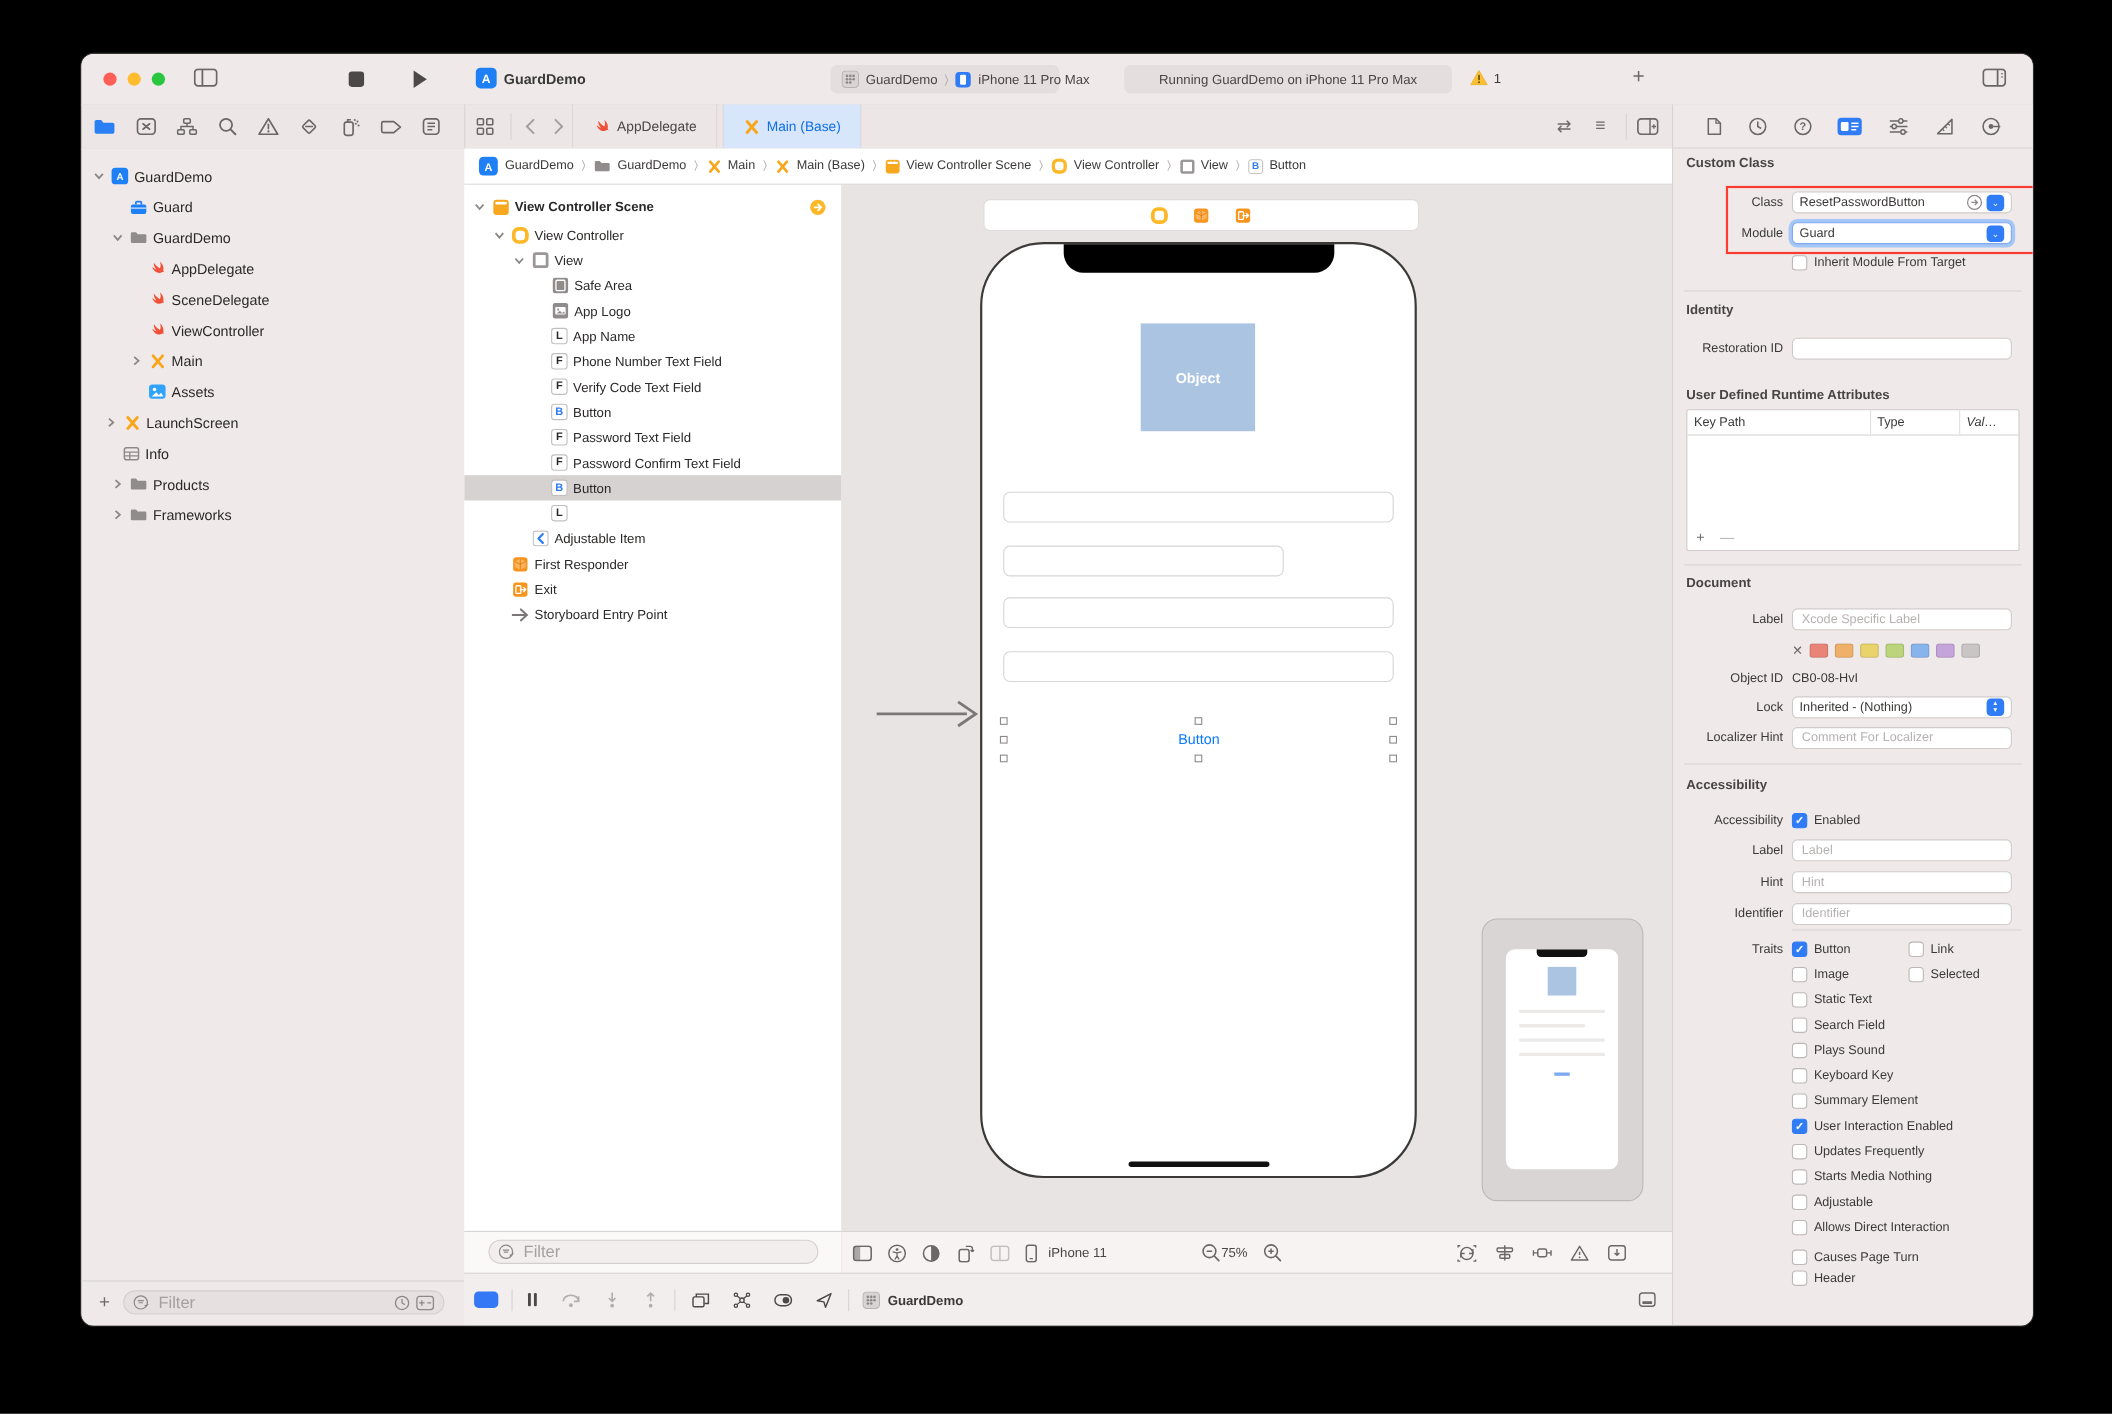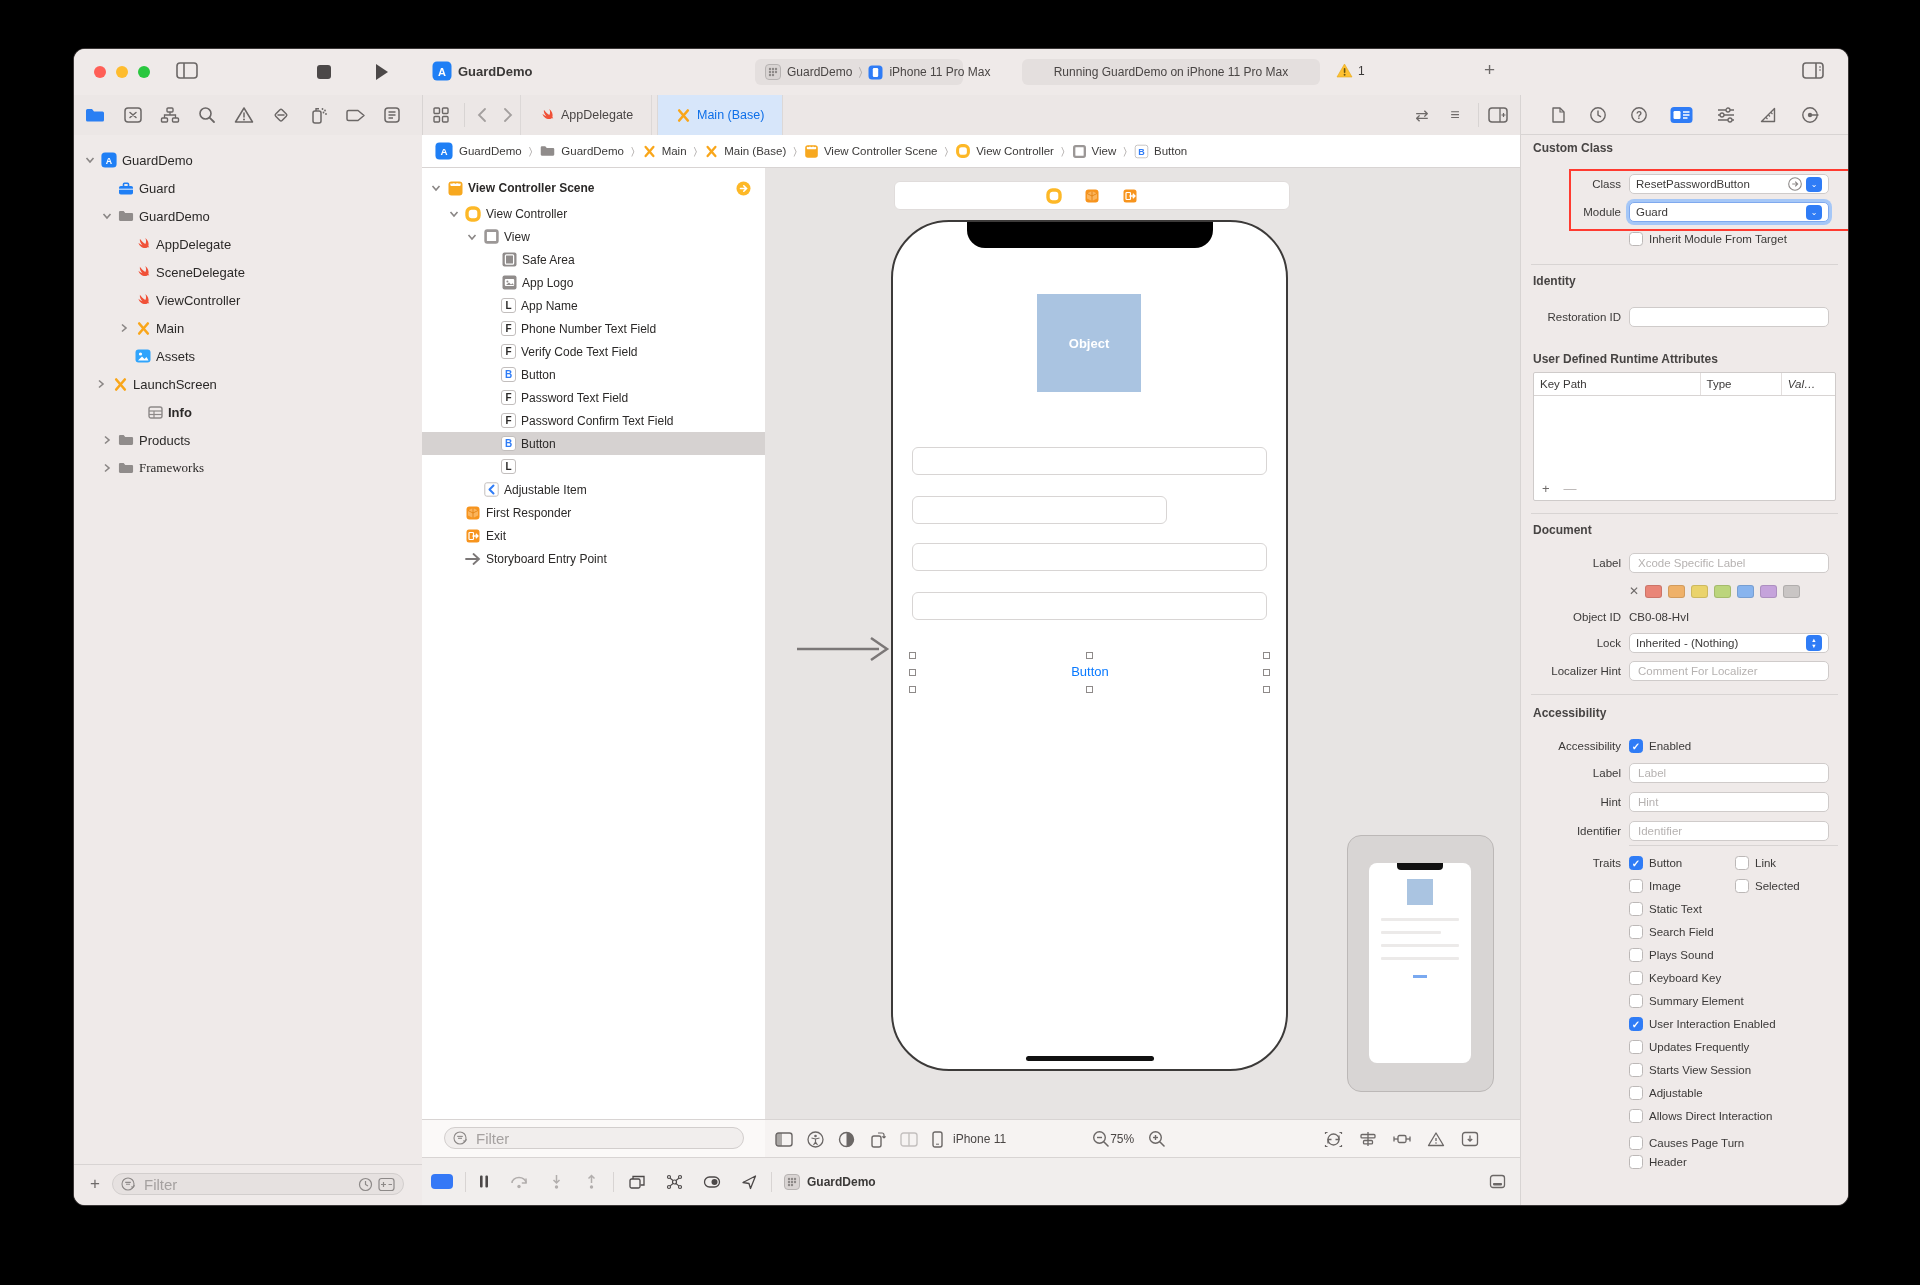--- a/index.html
+++ b/index.html
@@ -471,21 +471,21 @@
               <path d="M3 1.5 L7 5 L3 8.5" stroke="#8a8685" stroke-width="1.6" fill="none"></path>
             </svg>
           </span>
           <span class="icon" style="width:16px">
             <svg width="15" height="15" viewBox="0 0 15 15" fill="none">
               <path d="M3.2 2.5 L11.8 12.5 M11.8 2.5 L3.2 12.5" stroke="#f9a61a" stroke-width="2.6" stroke-linecap="round"></path>
             </svg>
           </span>
           <span class="tlabel">LaunchScreen</span>
         </div>
-        <div class="trow" style="padding-left: 56px; font-weight: bold;">
+        <div class="trow" style="padding-left: 20px;">
           <span class="disc"></span>
           <span class="icon" style="width:16px">
             <svg width="15" height="15" viewBox="0 0 15 15" fill="none">
               <rect x="1" y="2" width="13" height="11" rx="2" stroke="#8d8988" stroke-width="1.4"></rect>
               <line x1="1" y1="6" x2="14" y2="6" stroke="#8d8988" stroke-width="1.2"></line>
               <line x1="6" y1="6" x2="6" y2="13" stroke="#8d8988" stroke-width="1.2"></line>
               <line x1="1" y1="9.5" x2="14" y2="9.5" stroke="#8d8988" stroke-width="1.2"></line>
             </svg>
           </span>
           <span class="tlabel">Info</span>
@@ -496,21 +496,21 @@
               <path d="M3 1.5 L7 5 L3 8.5" stroke="#8a8685" stroke-width="1.6" fill="none"></path>
             </svg>
           </span>
           <span class="icon" style="width:16px">
             <svg width="17" height="14" viewBox="0 0 17 14" fill="none">
               <path d="M1 3 Q1 1.8 2.2 1.8 H6 L7.7 3.8 H14.8 Q16 3.8 16 5 V11 Q16 12.2 14.8 12.2 H2.2 Q1 12.2 1 11 Z" fill="#908c8b"></path>
             </svg>
           </span>
           <span class="tlabel">Products</span>
         </div>
-        <div class="trow" style="padding-left: 27px; font-family: Liberation Serif, serif;">
+        <div class="trow" style="padding-left: 27px;">
           <span class="disc">
             <svg width="10" height="10" viewBox="0 0 10 10" fill="none">
               <path d="M3 1.5 L7 5 L3 8.5" stroke="#8a8685" stroke-width="1.6" fill="none"></path>
             </svg>
           </span>
           <span class="icon" style="width:16px">
             <svg width="17" height="14" viewBox="0 0 17 14" fill="none">
               <path d="M1 3 Q1 1.8 2.2 1.8 H6 L7.7 3.8 H14.8 Q16 3.8 16 5 V11 Q16 12.2 14.8 12.2 H2.2 Q1 12.2 1 11 Z" fill="#908c8b"></path>
             </svg>
           </span>
@@ -1201,21 +1201,21 @@
             <span class="ilabel"></span>
             <span style="display:inline-flex;align-items:center;">
       <span class="cb "></span>
       <span class="cblab">Updates Frequently</span>
             </span>
           </div>
           <div class="irow" style="top: 924px;">
             <span class="ilabel"></span>
             <span style="display:inline-flex;align-items:center;">
       <span class="cb "></span>
-      <span class="cblab">Starts View Session</span>
+      <span class="cblab">Starts Media Nothing</span>
             </span>
           </div>
           <div class="irow" style="top: 947px;">
             <span class="ilabel"></span>
             <span style="display:inline-flex;align-items:center;">
       <span class="cb "></span>
       <span class="cblab">Adjustable</span>
             </span>
           </div>
           <div class="irow" style="top: 970px;">

